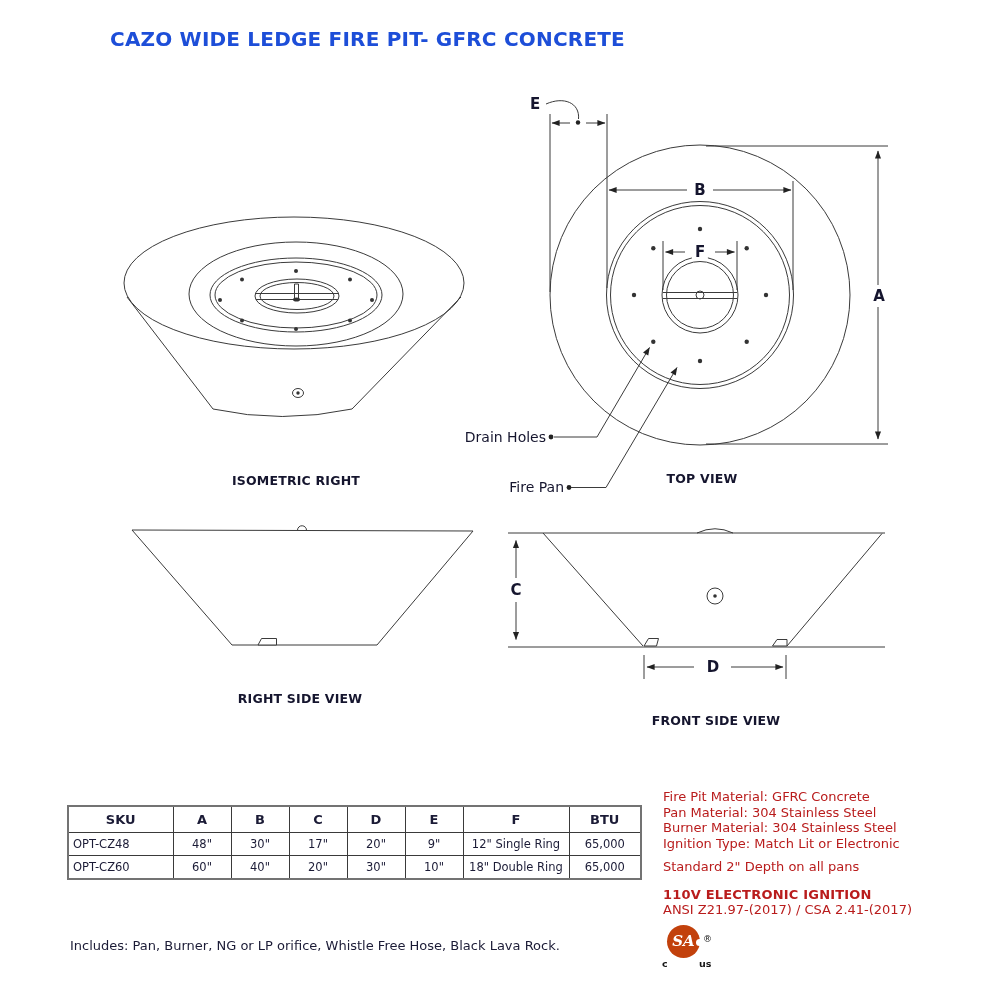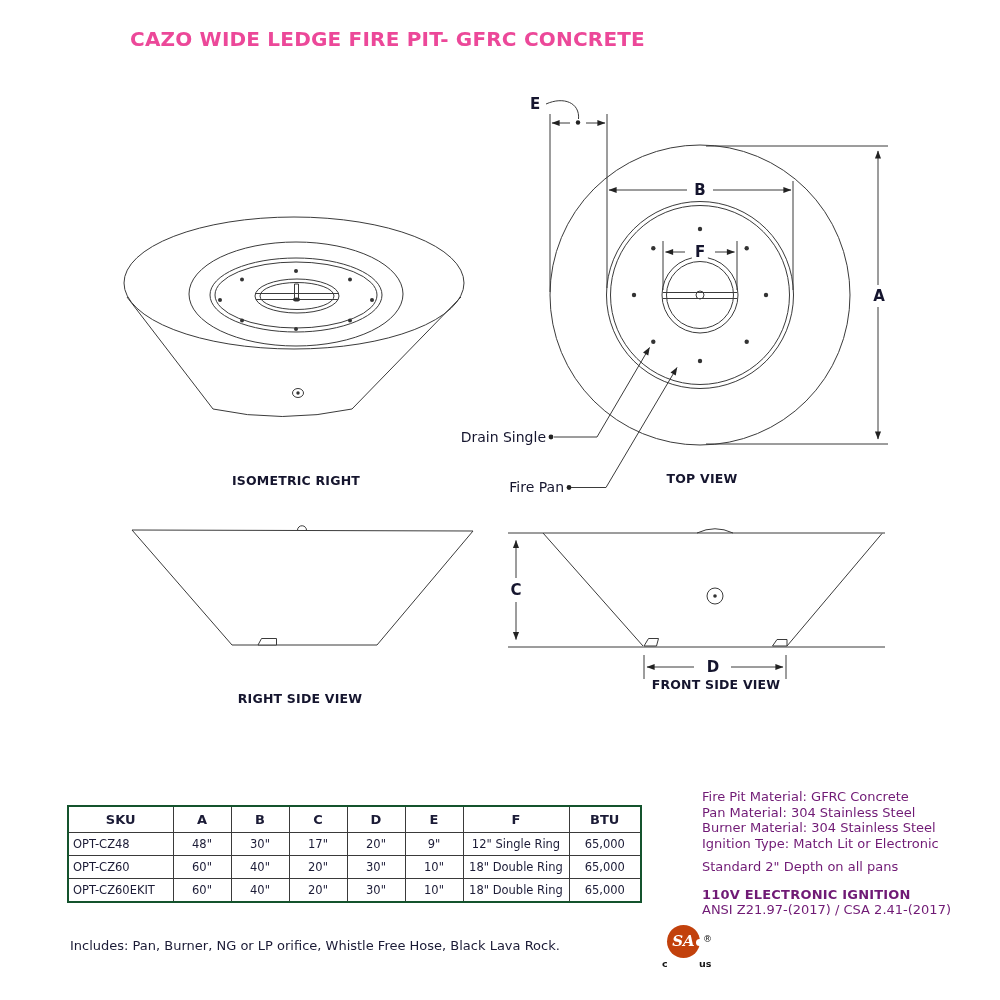--- a/index.html
+++ b/index.html
@@ -3,49 +3,49 @@
 <meta charset="utf-8">
 <style>
   html,body{margin:0;padding:0;}
   body{
     width:1000px;height:1000px;position:relative;background:#ffffff;
     font-family:"DejaVu Sans","Liberation Sans",sans-serif;color:#15152e;
     overflow:hidden;
   }
   .abs{position:absolute;}
   #page-title{
-    left:110px;top:27px;font-size:20px;font-weight:bold;color:#ec4899;
-    letter-spacing:.2px;white-space:nowrap;margin-left:20px;
+    left:110px;top:27px;font-size:20px;font-weight:bold;color:#1d4ed8;
+    letter-spacing:.2px;white-space:nowrap;
   }
   #drawing-svg{left:0;top:0;width:1000px;height:1000px;}
   .dim-label{
     font-size:15px;font-weight:bold;color:#15152e;background:#fff;
     padding:0 3px;transform:translate(-50%,-50%);line-height:1;white-space:nowrap;
   }
   .callout{
     font-size:14px;color:#15152e;transform:translate(-100%,-50%);
     line-height:1;white-space:nowrap;
   }
   .view-caption{
     font-size:12.5px;font-weight:bold;color:#15152e;
     transform:translate(-50%,-50%);line-height:1;white-space:nowrap;letter-spacing:.2px;
   }
   table.spec{
     position:absolute;left:67px;top:805px;width:573px;
     border-collapse:collapse;table-layout:fixed;
-    border:2px solid #14532d;
+    border:2px solid #737373;
   }
   table.spec th,table.spec td{
     border:1px solid #3a3a3a;color:#1b1b36;overflow:hidden;white-space:nowrap;
   }
   table.spec th{height:25px;font-size:13px;font-weight:bold;text-align:center;padding:0;}
   table.spec td{height:22px;font-size:11.5px;text-align:center;padding:0 2px;}
   table.spec td.sku{text-align:left;padding-left:4px;}
   #includes-note{left:70px;top:938px;font-size:13px;color:#1b1b36;white-space:nowrap;}
-  #specs-block{left:702px;top:789px;font-size:13px;color:#701a75;line-height:15.5px;white-space:nowrap;}
+  #specs-block{left:663px;top:789px;font-size:13px;color:#b91c1c;line-height:15.5px;white-space:nowrap;}
   #specs-block .gap{margin-top:8px;}
   #specs-block .ign{margin-top:12px;font-weight:bold;letter-spacing:.2px;}
   #csa-mark{left:662px;top:923px;width:56px;height:48px;}
   #csa-circle{
     position:absolute;left:5px;top:2px;width:33px;height:33px;border-radius:50%;
     background:#c2410c;color:#fff;display:flex;align-items:center;justify-content:center;
     font-family:"DejaVu Serif","Liberation Serif",serif;font-weight:bold;font-style:italic;
     font-size:15px;line-height:1;
   }
   #csa-notch{
@@ -182,27 +182,27 @@
 
 <div id="page-title" class="abs">CAZO WIDE LEDGE FIRE PIT- GFRC CONCRETE</div>
 
 <div class="abs dim-label" style="left:535px;top:104px;background:transparent;">E</div>
 <div class="abs dim-label" style="left:700px;top:190px;">B</div>
 <div class="abs dim-label" style="left:700px;top:252px;">F</div>
 <div class="abs dim-label" style="left:879px;top:296px;">A</div>
 <div class="abs dim-label" style="left:516px;top:590px;">C</div>
 <div class="abs dim-label" style="left:713px;top:667px;">D</div>
 
-<div class="abs callout" style="left:546px;top:437px;">Drain Single</div>
+<div class="abs callout" style="left:546px;top:437px;">Drain Holes</div>
 <div class="abs callout" style="left:564px;top:487px;">Fire Pan</div>
 
 <div class="abs view-caption" style="left:296px;top:481px;">ISOMETRIC RIGHT</div>
 <div class="abs view-caption" style="left:702px;top:479px;">TOP VIEW</div>
 <div class="abs view-caption" style="left:300px;top:699px;">RIGHT SIDE VIEW</div>
-<div class="abs view-caption" style="left:716px;top:685px;">FRONT SIDE VIEW</div>
+<div class="abs view-caption" style="left:716px;top:721px;">FRONT SIDE VIEW</div>
 
 <table class="spec">
   <colgroup>
     <col style="width:105px">
       <col style="width:58px">
       <col style="width:58px">
       <col style="width:58px">
     <col style="width:58px">
       <col style="width:58px">
       <col style="width:106px">
@@ -234,30 +234,20 @@
     <tr>
       <td class="sku">OPT-CZ60</td>
       <td>60"</td>
       <td>40"</td>
       <td>20"</td>
       <td>30"</td>
       <td>10"</td>
       <td>18" Double Ring</td>
       <td>65,000</td>
     </tr>
-    <tr>
-      <td class="sku">OPT-CZ60EKIT</td>
-      <td>60"</td>
-      <td>40"</td>
-      <td>20"</td>
-      <td>30"</td>
-      <td>10"</td>
-      <td>18" Double Ring</td>
-      <td>65,000</td>
-    </tr>
   </tbody>
 </table>
 
 <div id="includes-note" class="abs">Includes: Pan, Burner, NG or LP orifice, Whistle Free Hose, Black Lava Rock.</div>
 
 <div id="specs-block" class="abs">
   <div>Fire Pit Material: GFRC Concrete</div>
   <div>Pan Material: 304 Stainless Steel</div>
   <div>Burner Material: 304 Stainless Steel</div>
   <div>Ignition Type: Match Lit or Electronic</div>

